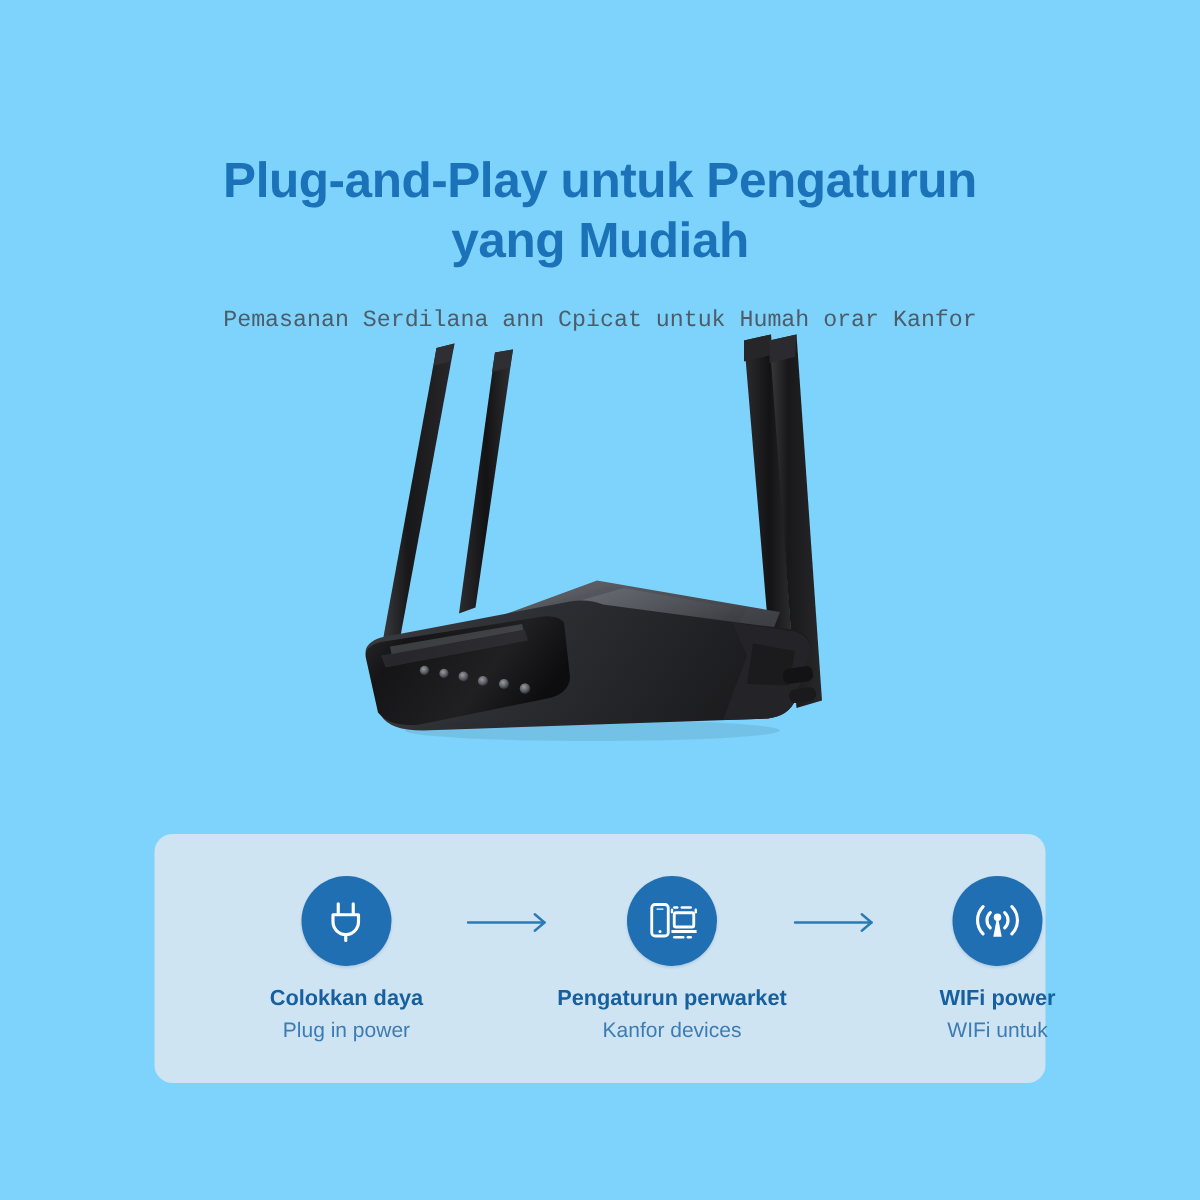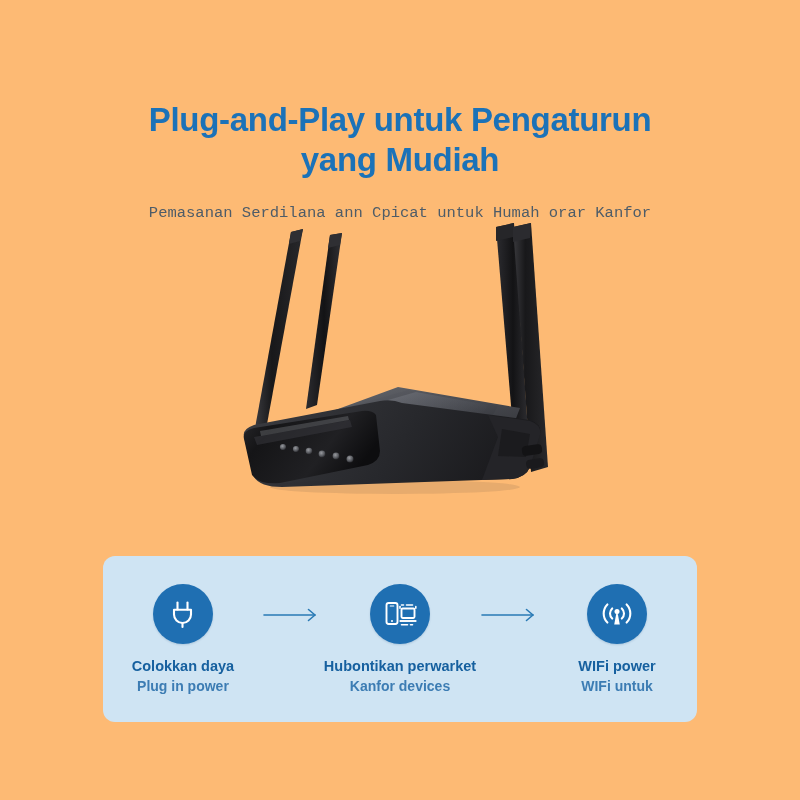--- a/index.html
+++ b/index.html
@@ -12,21 +12,21 @@
     background: #ffffff;
     font-family: "Liberation Sans", sans-serif;
     overflow: hidden;
     position: relative;
   }
 
   #page {
     position: relative;
     width: 800px;
     height: 800px;
-    background: #fdba74;
+    background: #7dd3fc;
   }
 
   
   .heading-block {
     position: absolute;
     top: 100px;
     left: 0;
     width: 800px;
     text-align: center;
   }
@@ -73,20 +73,21 @@
   .steps-row {
     position: absolute;
     left: 0;
     top: 0;
     width: 594px;
     height: 166px;
     display: flex;
     flex-direction: row;
     align-items: flex-start;
     justify-content: center;
+    padding-left: 48px;
   }
   .step {
     width: 168px;
     display: flex;
     flex-direction: column;
     align-items: center;
     padding-top: 28px;
   }
   .step-icon-circle {
     width: 60px;
@@ -104,21 +105,21 @@
     font-size: 14.5px;
     font-weight: bold;
     color: #16609f;
     line-height: 17px;
     text-align: center;
     white-space: nowrap;
   }
   .step-label-secondary {
     margin-top: 3px;
     font-size: 14px;
-    font-weight: bold;
+    font-weight: normal;
     color: #3c7cb3;
     line-height: 17px;
     text-align: center;
     white-space: nowrap;
   }
   .arrow-wrap {
     width: 60px;
     display: flex;
     align-items: flex-start;
     justify-content: center;
@@ -299,21 +300,21 @@
                 <path d="M19.5 8 L21.5 8"></path>
                 <path d="M24.5 8 L30.5 8"></path>
                 <path d="M19.5 27.8 L25.5 27.8"></path>
                 <path d="M28.5 27.8 L30.5 27.8"></path>
                 <path d="M18 9.5 L18 11.2"></path>
                 <path d="M33.8 9.5 L33.8 11.2"></path>
               </g>
             </svg>
           </span>
         </div>
-        <div class="step-label-primary">Hubontikan perwarket</div>
+        <div class="step-label-primary">Pengaturun perwarket</div>
         <div class="step-label-secondary">Kanfor devices</div>
       </div>
 
       <div class="arrow-wrap">
         <span>
           <svg width="56" height="14" viewBox="0 0 56 14" xmlns="http://www.w3.org/2000/svg">
             <g fill="none" stroke="#2a7ab5" stroke-width="1.6" stroke-linecap="round" stroke-linejoin="round">
               <path d="M1 7 L52 7"></path>
               <path d="M45.5 1.5 L52 7 L45.5 12.5"></path>
             </g>

